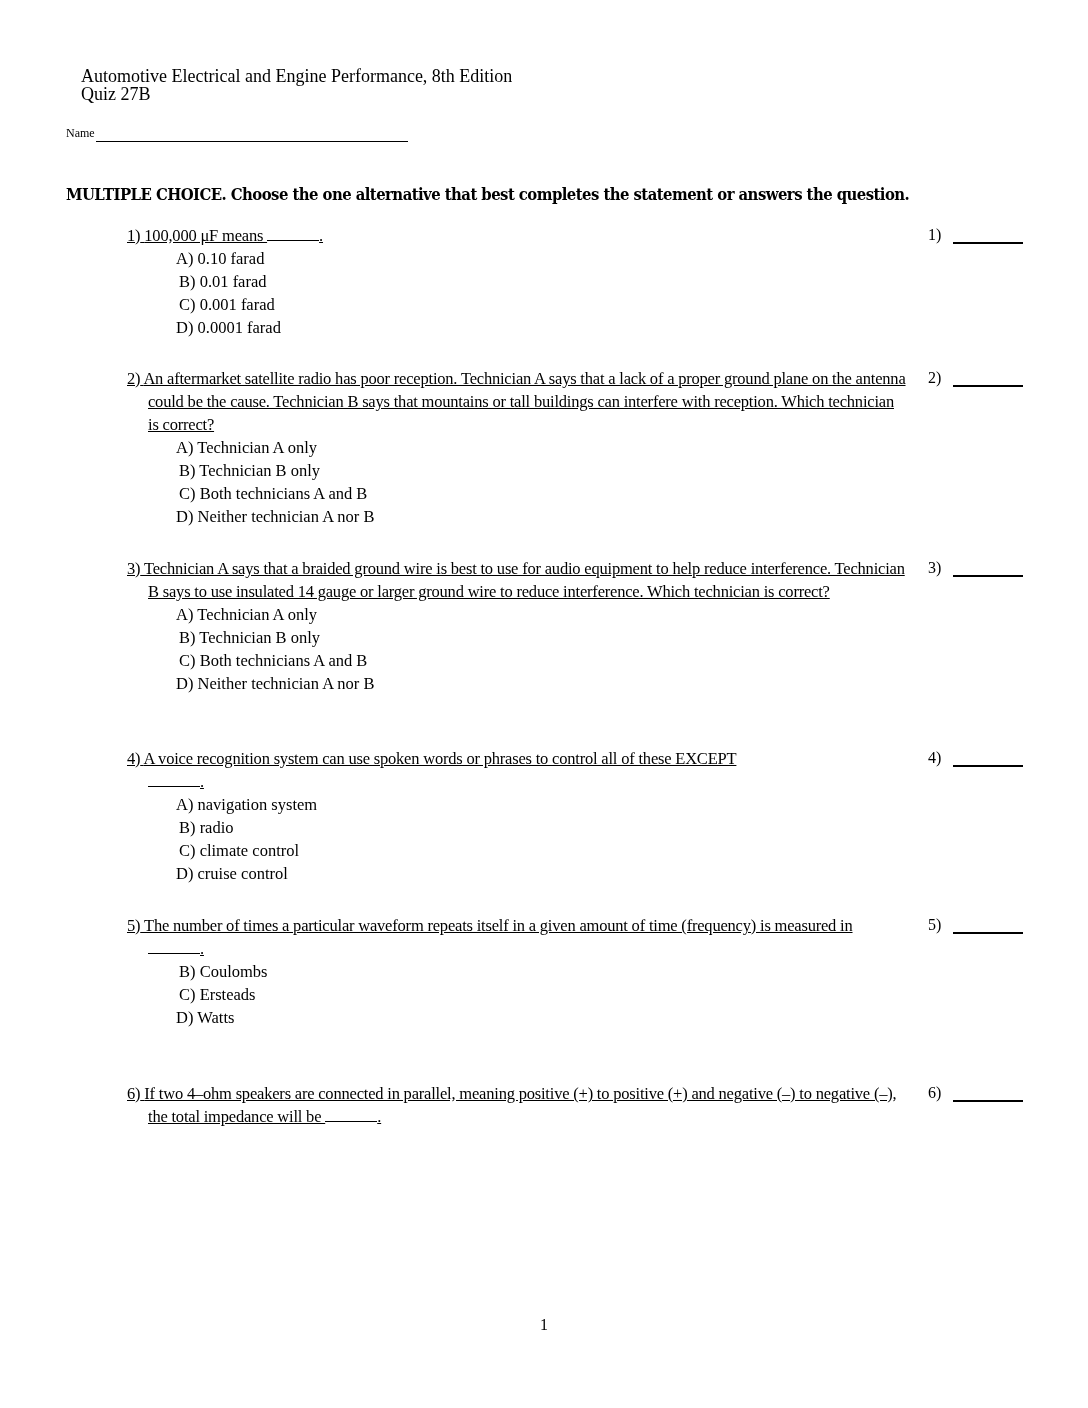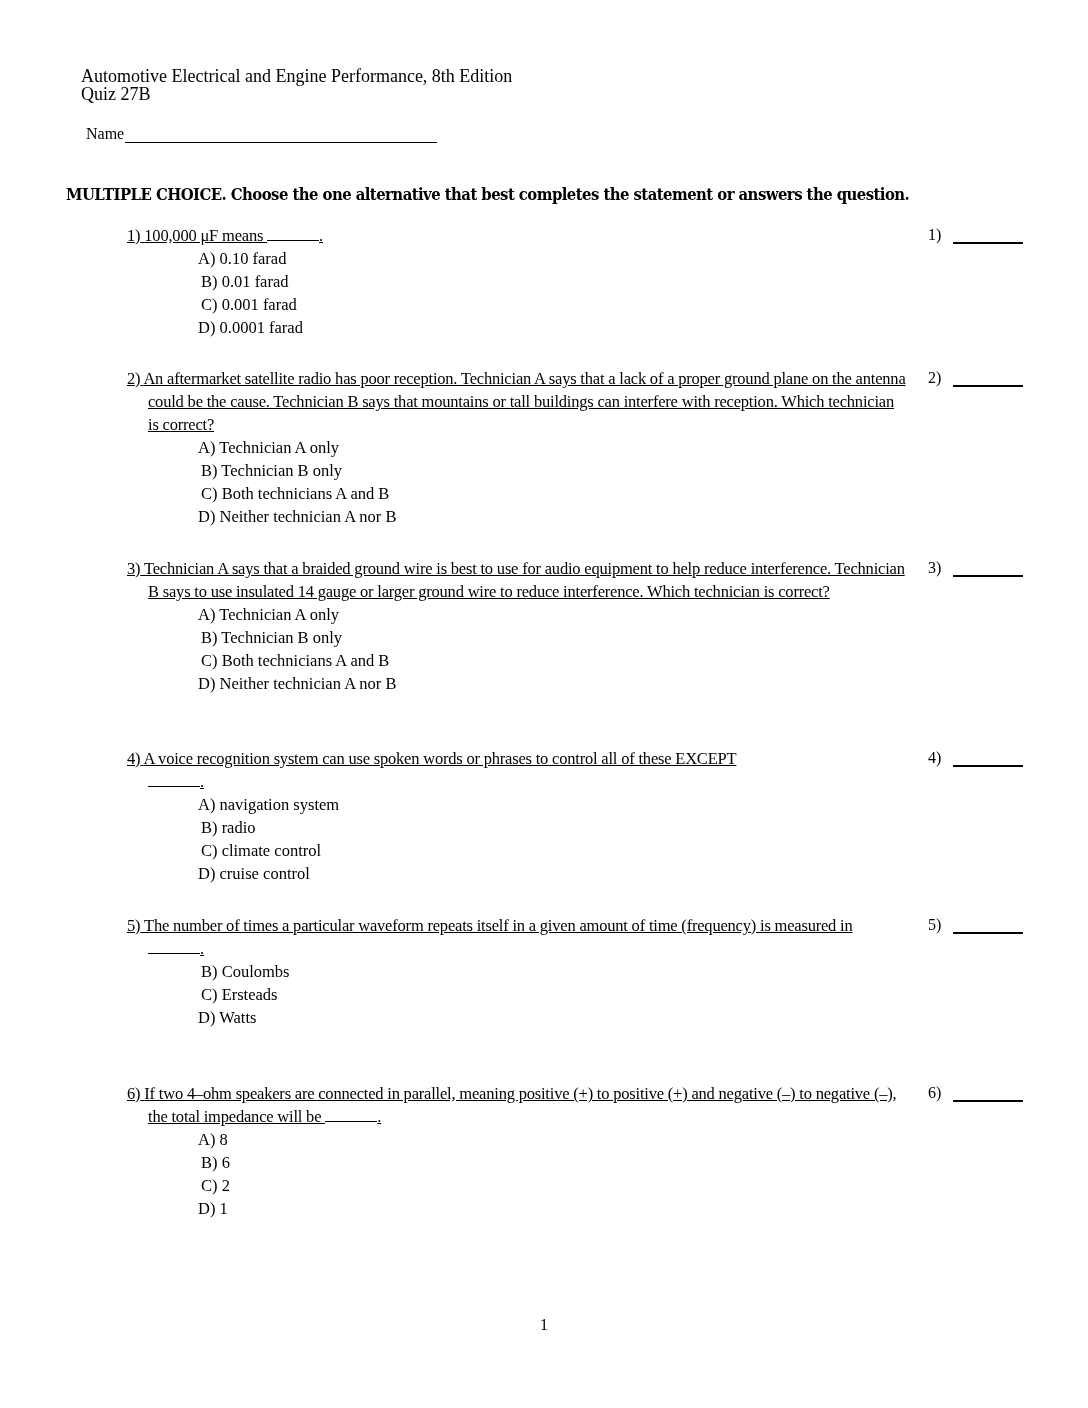--- a/index.html
+++ b/index.html
@@ -3,29 +3,29 @@
   <meta charset="utf-8">
   <style>
     html, body { margin: 0; padding: 0; background: #ffffff; }
     body {
       width: 1088px; height: 1408px; position: relative; overflow: hidden;
       font-family: "Liberation Serif", serif; color: #000;
     }
     .hdr { position: absolute; left: 81px; font-size: 18px; line-height: 18px; }
     .hdr-title { top: 67px; }
     .hdr-quiz { top: 85px; }
-    .name-row { position: absolute; left: 66px; top: 125px; font-size: 16px; display: flex; align-items: flex-end; margin-left: 20px; }
+    .name-row { position: absolute; left: 66px; top: 125px; font-size: 12px; display: flex; align-items: center; }
     .name-line { display: inline-block; width: 312px; border-bottom: 1px solid #000; height: 16px; margin-left: 1px; }
     .instructions {
       position: absolute; left: 66px; top: 185px; font-size: 16px; font-weight: bold;
       font-family: "DejaVu Serif", serif; letter-spacing: -0.6px; transform: scaleX(0.93); transform-origin: left top;
     }
     .question { position: absolute; left: 127px; width: 780px; font-size: 16.5px; line-height: 23px; }
     .stem { padding-left: 21px; text-indent: -21px; letter-spacing: -0.2px; text-decoration: underline; }
-    .options { margin-left: 71px; }
+    .options { margin-left: 49px; }
     .opt { height: 23px; }
     .opt.b, .opt.c { padding-left: 3px; }
     .blank-inline { display: inline-block; width: 52px; border-bottom: 1px solid #000; height: 14px; vertical-align: baseline; }
     .answer { position: absolute; left: 928px; font-size: 16px; display: flex; align-items: flex-end; }
     .answer-line { display: inline-block; width: 70px; border-bottom: 2px solid #000; margin-left: 12px; height: 14px; }
     .page-num { position: absolute; left: 540px; top: 1316px; font-size: 16px; }
   </style>
 </head>
 <body>
 
@@ -102,25 +102,19 @@
     <div class="opt d">D) Watts</div>
   </div>
 </div>
 <div class="answer" style="top:916px">
   <span>5)</span>
   <span class="answer-line"></span>
 </div>
 
 <div class="question" style="top:1082px">
   <div class="stem"><span>6)</span> <span>If two 4–ohm speakers are connected in parallel, meaning positive (+) to positive (+) and negative (–) to negative (–), the total impedance will be </span><span class="blank-inline"></span><span>.</span></div>
-  <div class="options">
-    <div class="opt a">A) 8</div>
-    <div class="opt b">B) 6</div>
-    <div class="opt c">C) 2</div>
-    <div class="opt d">D) 1</div>
-  </div>
 </div>
 <div class="answer" style="top:1084px">
   <span>6)</span>
   <span class="answer-line"></span>
 </div>
 
 <div class="page-num">1</div>
 
 </body></html>

